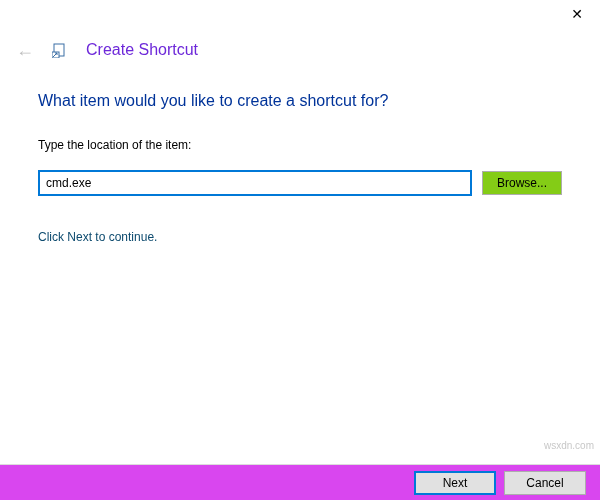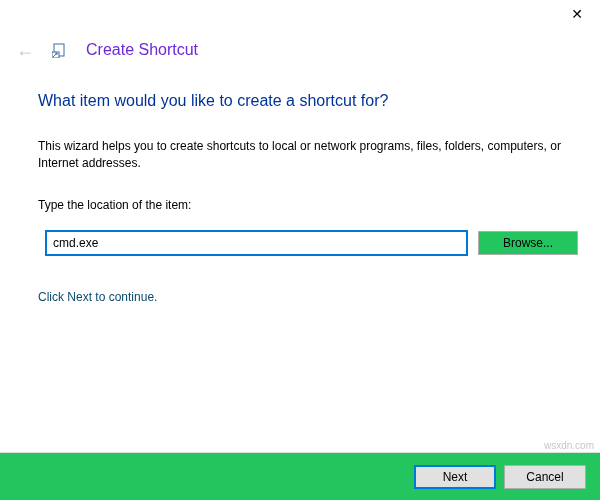--- a/index.html
+++ b/index.html
@@ -4,29 +4,29 @@
   <style>
     * { margin: 0; padding: 0; box-sizing: border-box; font-family: "Segoe UI", Tahoma, sans-serif; }
     body { width: 600px; height: 500px; background: #fff; overflow: hidden; position: relative; }
     .titlebar { height: 32px; display: flex; justify-content: flex-end; align-items: flex-start; }
     .close-btn { width: 46px; height: 28px; display: flex; align-items: center; justify-content: center; font-size: 14px; color: #000; }
     .header-row { display: flex; align-items: center; gap: 18px; padding: 6px 0 0 16px; height: 30px; }
     .back-arrow { font-size: 18px; color: #bfbfbf; line-height: 1; }
     .shortcut-icon { width: 16px; height: 16px; display: inline-block; position: relative; }
     .shortcut-icon svg { width: 16px; height: 16px; }
     .header-title { font-size: 16px; color: #6d28d9; }
-    .content { padding: 30px 22px 0 38px; }
+    .content { padding: 30px 38px 0 38px; }
     .heading { font-size: 16px; color: #003399; font-weight: 400; margin-bottom: 28px; }
     .desc { font-size: 12px; color: #000; line-height: 1.4; margin-bottom: 26px; }
     .field-label { font-size: 12px; color: #000; margin-bottom: 18px; display: block; }
     .input-row { display: flex; gap: 10px; align-items: center; margin-bottom: 34px; }
-    .location-input { flex: 1; height: 26px; border: 2px solid #0078d7; padding: 2px 6px; font-size: 12px; outline: none; margin-left: 7px; }
-    .browse-btn { width: 100px; height: 24px; background: #22c55e; border: 1px solid #adadad; font-size: 12px; }
+    .location-input { flex: 1; height: 26px; border: 2px solid #0078d7; padding: 2px 6px; font-size: 12px; outline: none; }
+    .browse-btn { width: 80px; height: 24px; background: #84cc16; border: 1px solid #adadad; font-size: 12px; }
     .continue-text { font-size: 12px; color: #0c4a6e; }
-    .footer { position: absolute; bottom: 0; left: 0; right: 0; height: 48px; background: #22c55e; border-top: 1px solid #dcdcdc; display: flex; justify-content: flex-end; align-items: center; gap: 8px; padding-right: 14px; }
+    .footer { position: absolute; bottom: 0; left: 0; right: 0; height: 36px; background: #d946ef; border-top: 1px solid #dcdcdc; display: flex; justify-content: flex-end; align-items: center; gap: 8px; padding-right: 14px; }
     .footer .btn { width: 82px; height: 24px; background: #e1e1e1; border: 1px solid #adadad; font-size: 12px; }
     .footer .btn.primary { border: 2px solid #0078d7; }
     .watermark { position: absolute; right: 6px; bottom: 49px; font-size: 10px; color: #c8c8c8; }
   </style>
 </head>
 <body>
 
 <div class="titlebar">
   <div class="close-btn">
     <span>✕</span>
@@ -40,21 +40,20 @@
         <rect x="2" y="2" width="10" height="12" fill="#fff" stroke="#3a6ea5" stroke-width="1"></rect>
         <rect x="0" y="10" width="7" height="6" fill="#fff" stroke="#3a6ea5" stroke-width="1"></rect>
         <path d="M1 15 L5 11 M3 11 H5 V13" fill="none" stroke="#3a6ea5" stroke-width="1"></path>
       </svg>
   </span>
   <span class="header-title">Create Shortcut</span>
 </div>
 
 <div class="content">
   <h1 class="heading">What item would you like to create a shortcut for?</h1>
-  <p class="desc">This wizard helps you to create shortcuts to local or network programs, files, folders, computers, or Internet addresses.</p>
   <label class="field-label">Type the location of the item:</label>
   <div class="input-row">
     <input type="text" class="location-input" value="cmd.exe" style="">
     <button class="browse-btn">Browse...</button>
   </div>
   <p class="continue-text">Click Next to continue.</p>
 </div>
 
 <div class="watermark">wsxdn.com</div>
 

